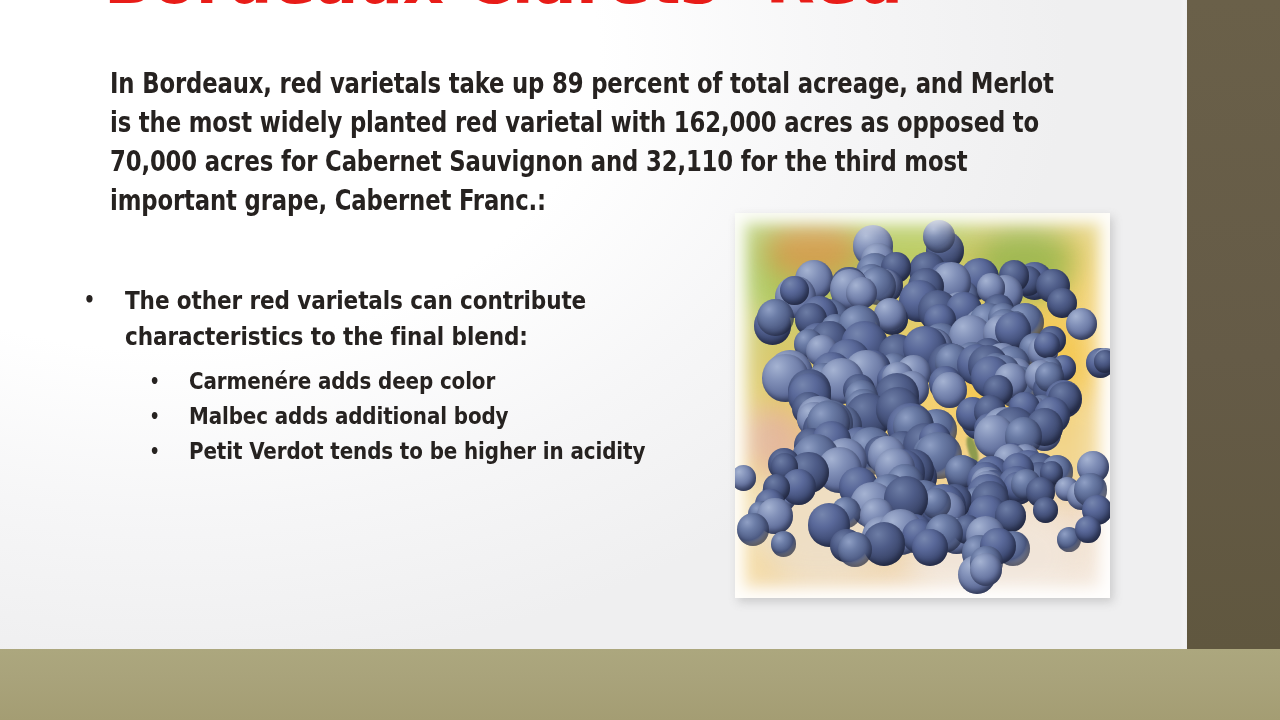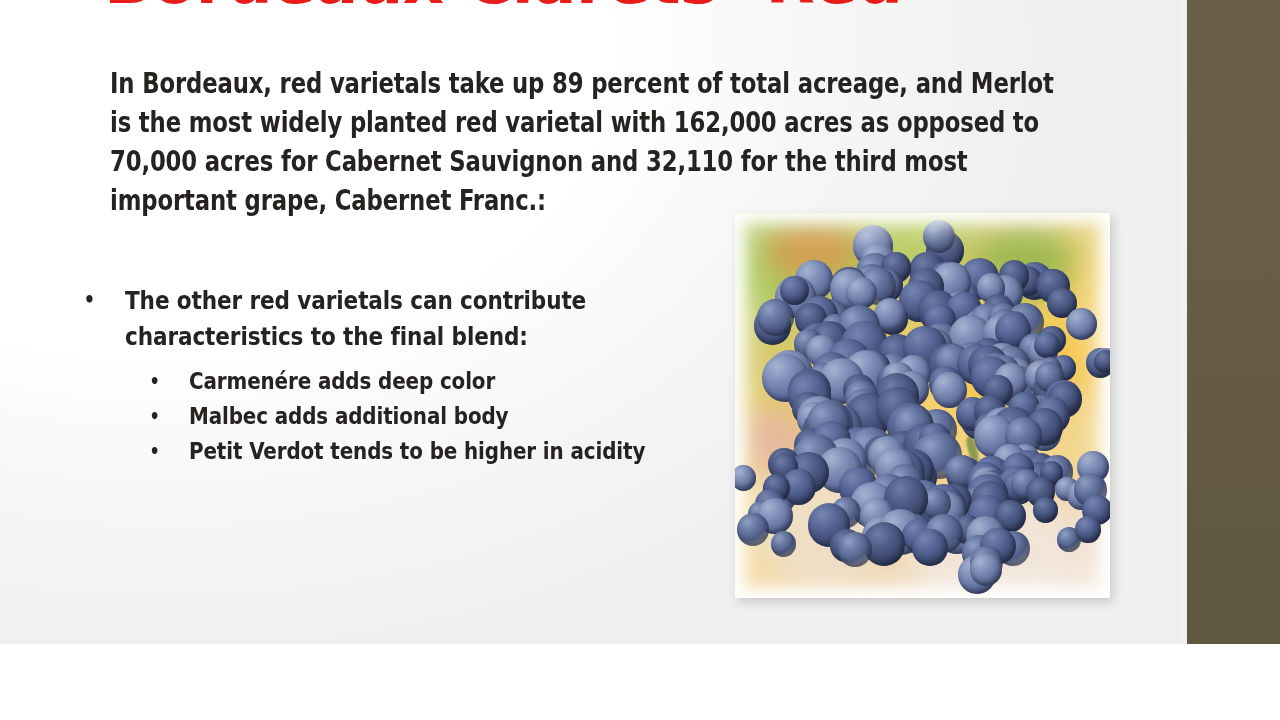--- a/index.html
+++ b/index.html
@@ -8,21 +8,21 @@
     padding: 0;
     background: #ffffff;
   }
   body {
     font-family: "Liberation Sans", "DejaVu Sans", sans-serif;
   }
 
   #slide {
     position: relative;
     width: 1280px;
-    height: 644px;
+    height: 720px;
     overflow: hidden;
     background: #ffffff;
   }
 
   
   .slide-canvas {
     position: absolute;
     left: 0;
     top: 0;
     width: 1187px;

